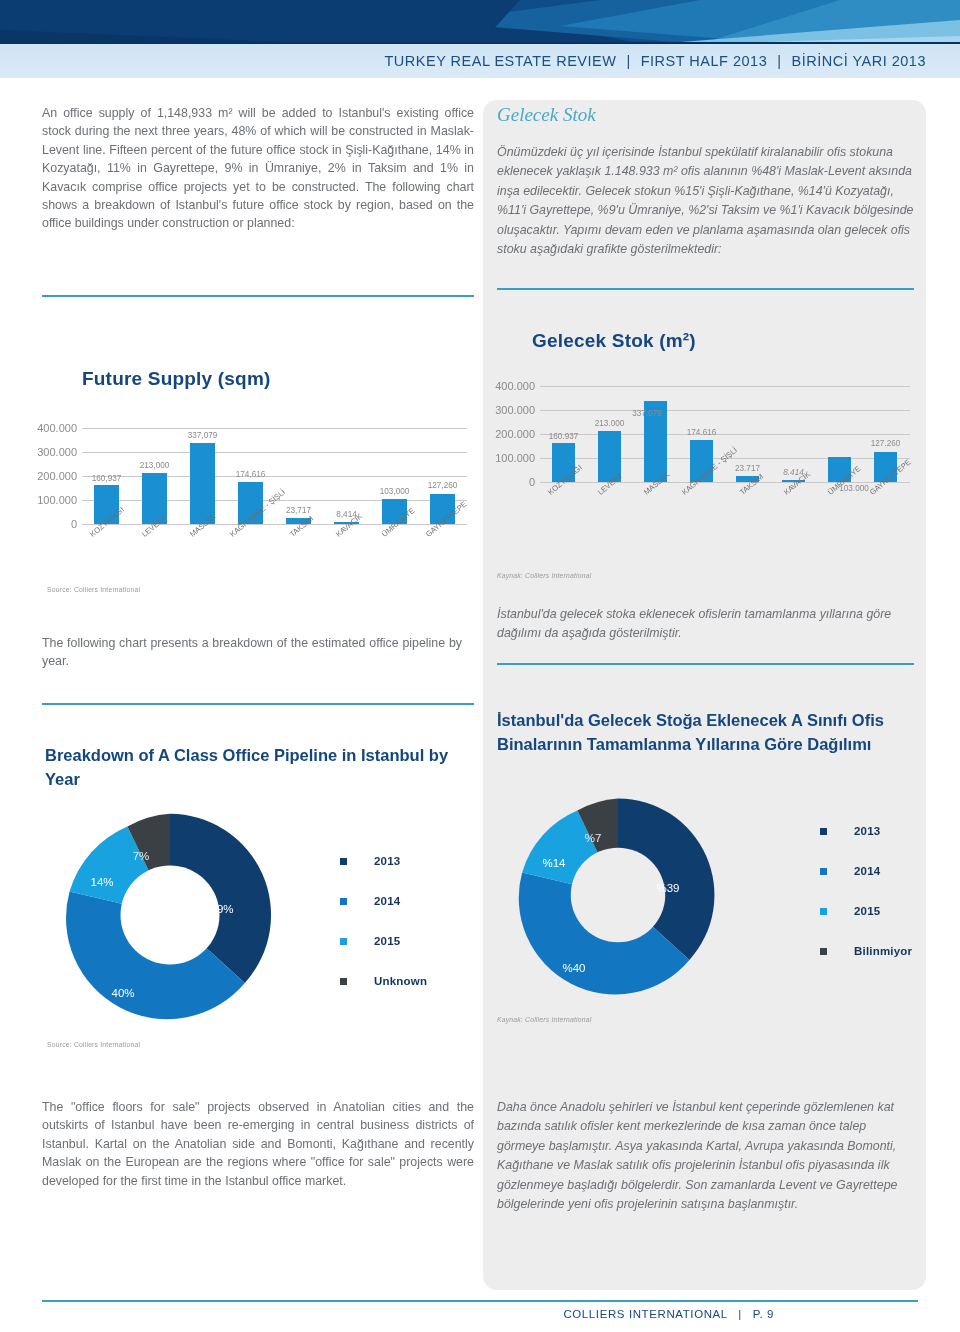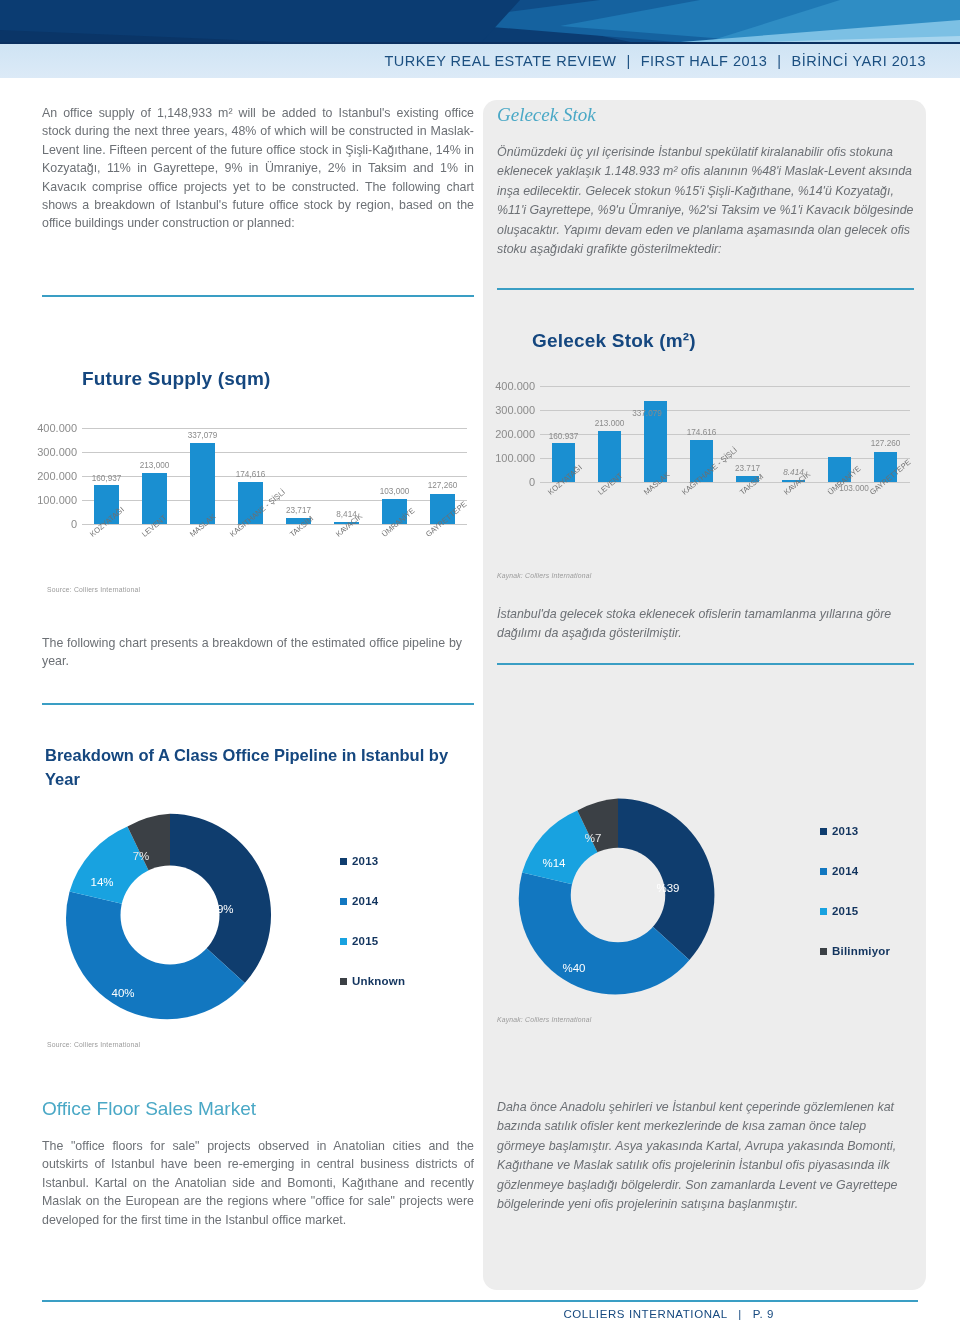--- a/index.html
+++ b/index.html
@@ -93,21 +93,21 @@
 
   
   .donut-wrap { position: relative; }
   .donut-pct {
     position: absolute; font-size: 11.5px; color: #ffffff; font-weight: normal;
     transform: translate(-50%,-50%); white-space: nowrap;
   }
   .donut-pct.dark { color: #e9e9e9; }
   .legend { position: absolute; }
   .legend-item {
-    display: flex; align-items: center; margin-bottom: 28px;
+    display: flex; align-items: center; margin-bottom: 28px; gap: 22px;
   }
   .legend-sw {
     width: 7px; height: 7px; margin-right: 5px; flex: none;
   }
   .legend-lb {
     font-size: 11.5px; color: #12345e; font-weight: bold; letter-spacing: .2px;
   }
 
   .banner-title-big {
     font-size: 16.5px; color: #15477f; font-weight: bold; line-height: 24px;
@@ -259,20 +259,21 @@
 
   <div class="src tr" style="position:absolute;left:497px;top:572px;">Kaynak: Colliers International</div>
 
   <p class="en" style="position:absolute;left:42px;top:634px;width:420px;">The following chart presents a breakdown of the estimated office pipeline by year.</p>
   <p class="tr" style="position:absolute;left:497px;top:605px;width:417px;">İstanbul'da gelecek stoka eklenecek ofislerin tamamlanma yıllarına göre dağılımı da aşağıda gösterilmiştir.</p>
 
   <div class="rule" style="position:absolute;left:42px;top:703px;width:432px;"></div>
   <div class="rule" style="position:absolute;left:497px;top:663px;width:417px;"></div>
 
   <div class="banner-title-big" style="position:absolute;left:45px;top:743px;width:425px;">Breakdown of A Class Office Pipeline in Istanbul by Year</div>
+  <div class="banner-title-big" style="position:absolute;left:497px;top:708px;width:410px;">İstanbul'da Gelecek Stoğa Eklenecek A Sınıfı Ofis Binalarının Tamamlanma Yıllarına Göre Dağılımı</div>
 
   <div class="donut-wrap" style="position:absolute;left:60px;top:805px;width:220px;height:225px;">
     <svg viewBox="0 0 200 200" style="width:220px;height:220px;">
 
       <path d="M100,100 L100,8 A92,92 0 0,1 168.0,161.8 Z" fill="#0f3d6e"></path>
 
       <path d="M100,100 L168.0,161.8 A92,92 0 0,1 8.7,78.6 Z" fill="#1277c0"></path>
 
       <path d="M100,100 L8.7,78.6 A92,92 0 0,1 61.3,19.5 Z" fill="#18a2e0"></path>
 
@@ -335,21 +336,20 @@
     </div>
     <div class="legend-item">
       <span class="legend-sw" style="background:#3b4045;"></span>
       <span class="legend-lb">Bilinmiyor</span>
     </div>
   </div>
 
   <div class="src tr" style="position:absolute;left:497px;top:1016px;">Kaynak: Colliers International</div>
 
   <div style="position:absolute;left:42px;top:1098px;width:432px;">
-    <h2 class="en">Office Floor Sales Market</h2>
     <p class="en">The "office floors for sale" projects observed in Anatolian cities and the outskirts of Istanbul  have been re-emerging in central business districts of Istanbul.  Kartal on the Anatolian side and Bomonti, Kağıthane and recently Maslak on the European are the regions where "office for sale" projects were developed for the first time in the Istanbul office market.</p>
   </div>
 
   <div style="position:absolute;left:497px;top:1098px;width:417px;">
     <p class="tr">Daha önce Anadolu şehirleri ve İstanbul kent çeperinde gözlemlenen kat bazında satılık ofisler kent merkezlerinde de kısa zaman önce talep görmeye başlamıştır. Asya yakasında Kartal, Avrupa yakasında Bomonti, Kağıthane ve Maslak satılık ofis projelerinin İstanbul ofis piyasasında ilk gözlenmeye başladığı bölgelerdir. Son zamanlarda Levent ve Gayrettepe bölgelerinde yeni ofis projelerinin satışına başlanmıştır.</p>
   </div>
 
   <div class="footrule"></div>
   <div class="footer">
     <span>COLLIERS INTERNATIONAL</span>

